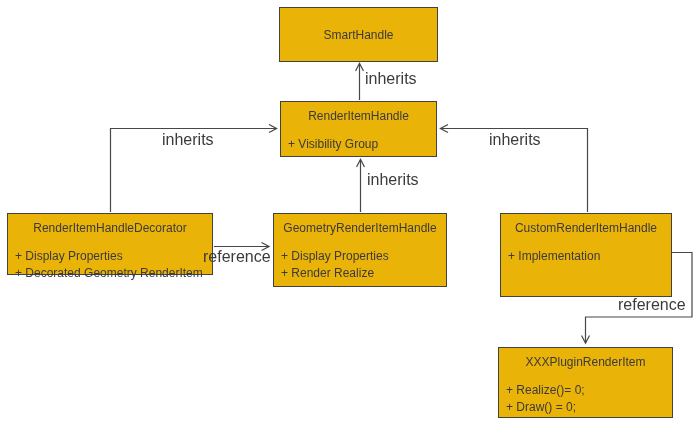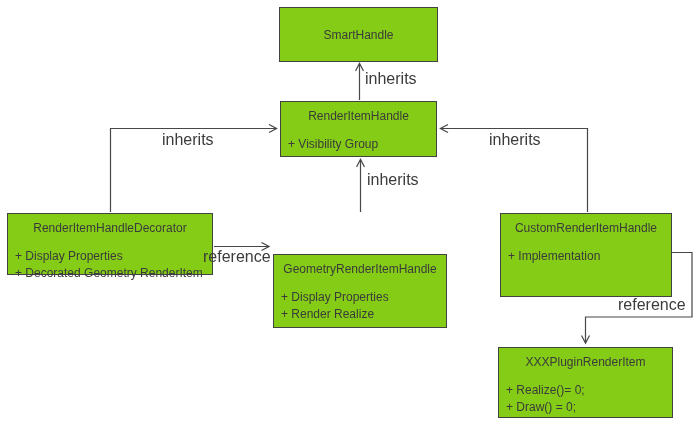--- a/index.html
+++ b/index.html
@@ -8,21 +8,21 @@
     width: 700px;
     height: 425px;
     background: #ffffff;
     font-family: "Liberation Sans", sans-serif;
     color: #3b3b3b;
     overflow: hidden;
   }
   svg.edges { position: absolute; left: 0; top: 0; width: 700px; height: 425px; }
   .uml-box {
     position: absolute;
-    background: #84cc16;
+    background: #eab308;
     border: 1.5px solid #424242;
     box-sizing: border-box;
   }
   .uml-title { font-size: 12px; text-align: center; padding-top: 7px; white-space: nowrap; }
   .uml-box.center { display: flex; align-items: center; justify-content: center; }
   .uml-box.center .uml-title { padding-top: 0; }
   .uml-attrs { margin-top: 13px; padding: 0 7px; }
   .uml-attr { font-size: 12px; line-height: 17px; white-space: nowrap; }
   .edge-label { position: absolute; font-size: 16px; white-space: nowrap; color: #3b3b3b; }
 </style>
@@ -57,21 +57,21 @@
   </div>
 
   <div class="uml-box" style="left:7px; top:213px; width:206px; height:62px;">
     <div class="uml-title">RenderItemHandleDecorator</div>
     <div class="uml-attrs">
       <div class="uml-attr">+ Display Properties</div>
       <div class="uml-attr">+ Decorated Geometry RenderItem</div>
     </div>
   </div>
 
-  <div class="uml-box" style="left:273px; top:213px; width:174px; height:74px;margin-top:41px;">
+  <div class="uml-box" style="left:273px; top:213px; width:174px; height:74px;">
     <div class="uml-title">GeometryRenderItemHandle</div>
     <div class="uml-attrs">
       <div class="uml-attr">+ Display Properties</div>
       <div class="uml-attr">+ Render Realize</div>
     </div>
   </div>
 
   <div class="uml-box" style="left:500px; top:213px; width:172px; height:84px;">
     <div class="uml-title">CustomRenderItemHandle</div>
     <div class="uml-attrs">

